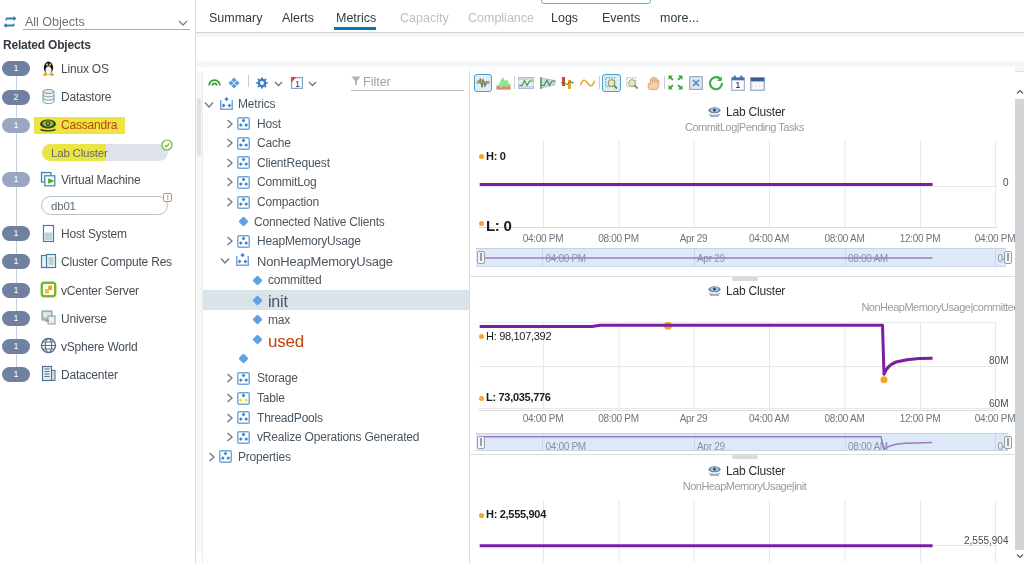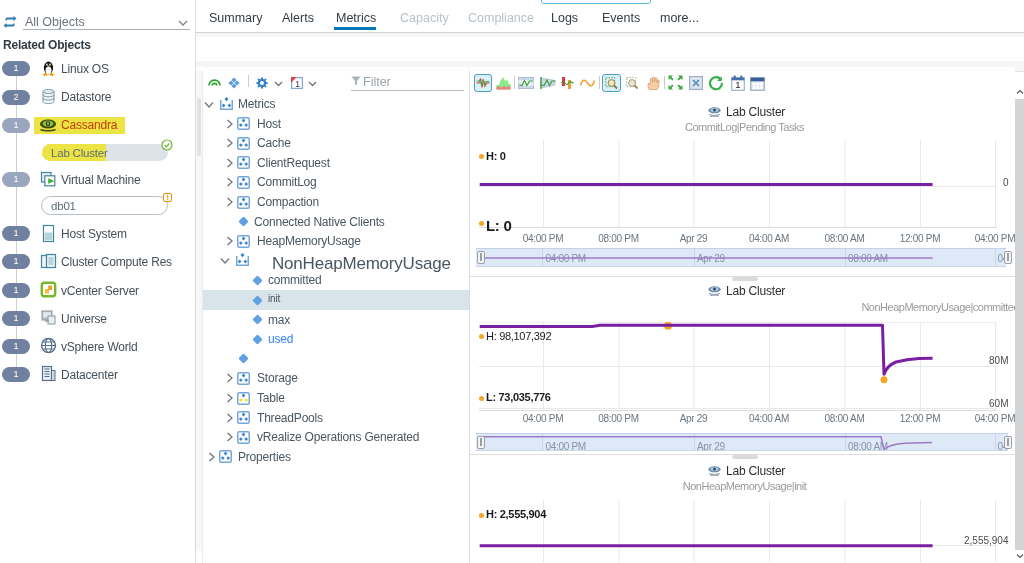--- a/index.html
+++ b/index.html
@@ -280,37 +280,37 @@
   <div class="txt" style="left:61px;top:139.2px;font-size:12px;letter-spacing:-0.2px;color:#4a5660;">HeapMemoryUsage</div>
   <svg class="abs" style="left:24px;top:162.3px;" width="10" height="7" viewBox="0 0 10 7">
         <path d="M1 1.5 L5 6 L9 1.5" stroke="#717b83" stroke-width="1.4" fill="none"></path>
       </svg>
   <svg class="abs" style="left:39px;top:157.3px;" width="15" height="15" viewBox="0 0 15 15">
         <path d="M1.75 4 L1.75 13.25 L13.25 13.25 L13.25 4" fill="#fff" stroke="#74a7da" stroke-width="1.5"></path>
         <path d="M7.5 1 L9.6 3.1 L7.5 5.2 L5.4 3.1 Z" fill="#3f86cc"></path>
         <path d="M4.6 7.6 L6.5 9.5 L4.6 11.4 L2.7 9.5 Z" fill="#3f86cc"></path>
         <path d="M10.4 7.6 L12.3 9.5 L10.4 11.4 L8.5 9.5 Z" fill="#3f86cc"></path>
       </svg>
-  <div class="txt" style="left:76px;top:158.8px;font-size:17px;letter-spacing:-0.2px;color:#4a5660;">NonHeapMemoryUsage</div>
+  <div class="txt" style="left:61px;top:158.8px;font-size:13px;letter-spacing:-0.2px;color:#4a5660;">NonHeapMemoryUsage</div>
   <svg class="abs" style="left:56px;top:179.89999999999998px;" width="11" height="11" viewBox="0 0 11 11">
         <rect x="1.9" y="1.9" width="7.2" height="7.2" rx="1.3" fill="#60a1e2" transform="rotate(45 5.5 5.5)"></rect>
       </svg>
   <div class="txt" style="left:72px;top:178.39999999999998px;font-size:12px;letter-spacing:-0.2px;color:#4a5660;">committed</div>
   <svg class="abs" style="left:56px;top:199.5px;" width="11" height="11" viewBox="0 0 11 11">
         <rect x="1.9" y="1.9" width="7.2" height="7.2" rx="1.3" fill="#60a1e2" transform="rotate(45 5.5 5.5)"></rect>
       </svg>
-  <div class="txt" style="left:72px;top:198.0px;font-size:10px;letter-spacing:-0.2px;color:#4a5660;">init</div>
+  <div class="txt" style="left:72px;top:198.0px;font-size:16px;letter-spacing:-0.2px;color:#4a5660;">init</div>
   <svg class="abs" style="left:56px;top:219.10000000000002px;" width="11" height="11" viewBox="0 0 11 11">
         <rect x="1.9" y="1.9" width="7.2" height="7.2" rx="1.3" fill="#60a1e2" transform="rotate(45 5.5 5.5)"></rect>
       </svg>
   <div class="txt" style="left:72px;top:217.60000000000002px;font-size:12px;letter-spacing:-0.2px;color:#4a5660;">max</div>
   <svg class="abs" style="left:56px;top:238.7px;" width="11" height="11" viewBox="0 0 11 11">
         <rect x="1.9" y="1.9" width="7.2" height="7.2" rx="1.3" fill="#60a1e2" transform="rotate(45 5.5 5.5)"></rect>
       </svg>
-  <div class="txt" style="left:72px;top:237.2px;font-size:12px;letter-spacing:-0.2px;color:#3b82f6;">used</div>
+  <div class="txt" style="left:72px;top:237.2px;font-size:17px;letter-spacing:-0.2px;color:#c2410c;">used</div>
   <svg class="abs" style="left:42px;top:258.3px;" width="11" height="11" viewBox="0 0 11 11">
         <rect x="1.9" y="1.9" width="7.2" height="7.2" rx="1.3" fill="#60a1e2" transform="rotate(45 5.5 5.5)"></rect>
       </svg>
   <svg class="abs" style="left:30px;top:278.4px;" width="7" height="10" viewBox="0 0 7 10">
         <path d="M1.5 1 L6 5 L1.5 9" stroke="#717b83" stroke-width="1.4" fill="none"></path>
       </svg>
   <svg class="abs" style="left:41px;top:276.9px;" width="13" height="13" viewBox="0 0 13 13">
         <rect x="0.75" y="0.75" width="11.5" height="11.5" rx="1.5" fill="#fff" stroke="#74a7da" stroke-width="1.5"></rect>
         <path d="M6.5 1.6 L8.4 3.5 L6.5 5.4 L4.6 3.5 Z" fill="#3f86cc"></path>
         <path d="M3.8 6.2 L5.7 8.1 L3.8 10 L1.9 8.1 Z" fill="#3f86cc"></path>

